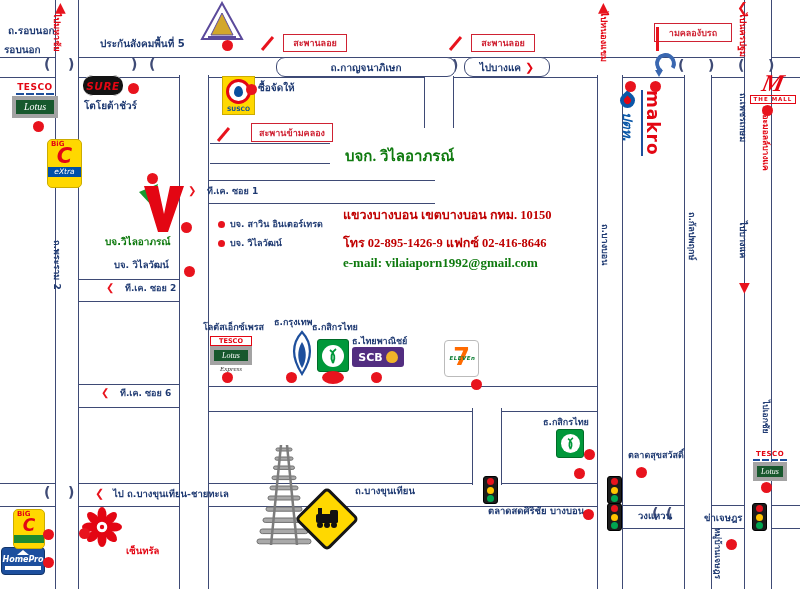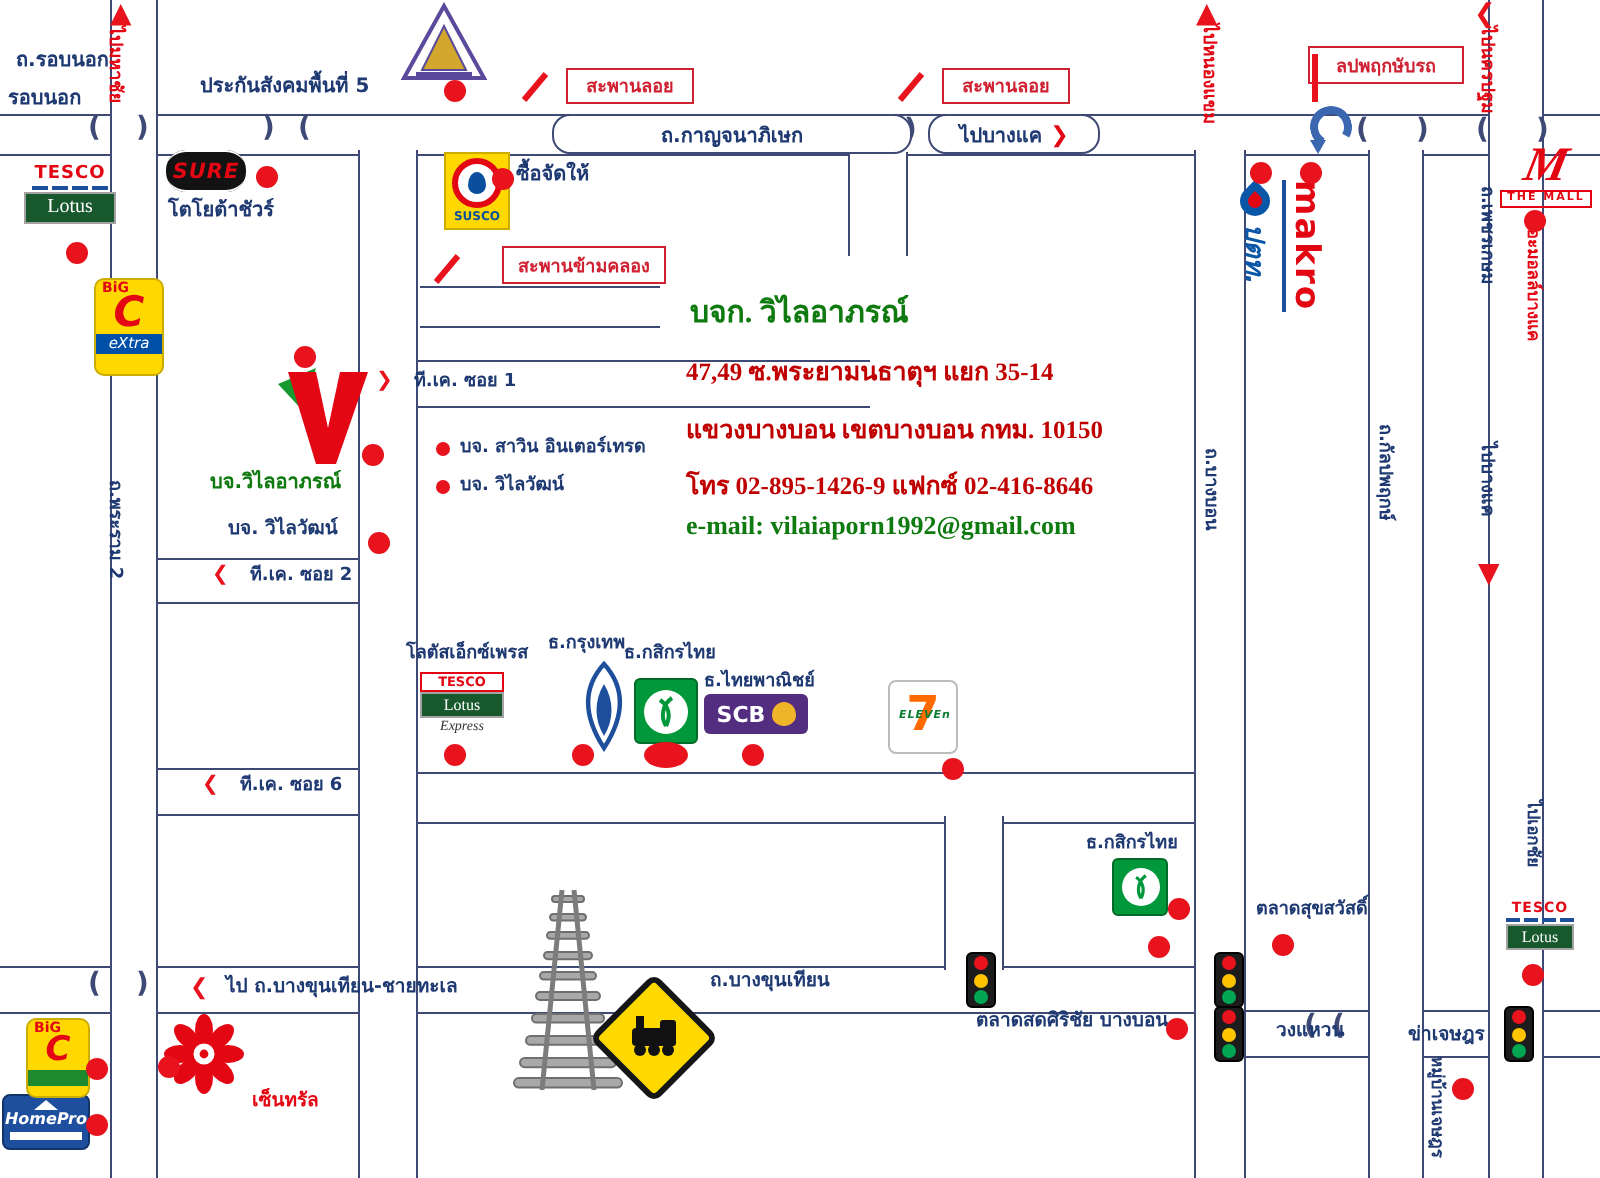--- a/index.html
+++ b/index.html
@@ -25,21 +25,21 @@
       display:flex;flex-direction:column;align-items:center;justify-content:space-evenly;z-index:6}
   .tl i{width:7px;height:7px;border-radius:50%;display:block}
   .tl .r{background:#e8131d}.tl .y{background:#ffc400}.tl .g{background:#00a651}
   .logo{position:absolute;z-index:3}
   .c{position:absolute;font-weight:bold;white-space:nowrap;z-index:4;
      font-family:"Liberation Serif","DejaVu Serif",serif}
   .c.red{color:#c00000}.c.green{color:#0f7a0f}
   .tsc{color:#e30613;font-weight:800;font-size:9px;letter-spacing:.5px;line-height:9px}
   .tsc-d{display:flex;gap:2px;justify-content:center;margin:1px 0}
   .tsc-d i{width:8px;height:2px;background:#1e4f9c;display:block}
-  .lts{background:#17582d;color:#fff;font-size:10px;line-height:14px;border:1px solid #a3a3a3;
+  .lts{background:#17582d;color:#fff;font-size:10px;font-style:italic;line-height:14px;border:4px solid #a3a3a3;
        font-family:"Liberation Serif",serif}
   .sure-box{left:83px;top:75px;width:40px;height:21px;background:#131313;border-radius:10px;display:flex;
        align-items:center;justify-content:center;box-shadow:inset 0 2px 0 -1px #fff,inset 0 -2px 0 -1px #fff}
   .sure-box span{color:#e30613;font-style:italic;font-weight:800;font-size:10.5px;letter-spacing:.5px}
   .bigc{background:#ffd800;border-radius:5px;border:1px solid #ccac00;overflow:hidden;text-align:center}
   .bigc-top{color:#e30613;font-weight:800;font-size:7px;line-height:8px;text-align:left;padding-left:3px}
   .bigc-c{color:#e30613;font-weight:800;font-size:21px;line-height:17px;font-style:italic}
   .bigc-extra{background:#0050a8;color:#fff;font-style:italic;font-weight:400;font-size:7.5px;line-height:10px;margin-top:2px}
   .bigc-strip{background:#1e8a2e;height:8px;margin-top:3px}
   .susco{width:31px;height:37px;background:#ffd800;border:1px solid #ccac00;text-align:center}
@@ -85,21 +85,20 @@
        transform:rotate(-15deg)}
   .ut-tip{width:0;height:0;border-left:4px solid transparent;border-right:4px solid transparent;
        border-top:7px solid #3a67b0;margin-top:-4px}
 </style>
 </head>
 <body>
 
 <div id="map">
 
   <div class="c green" style="left:345px;top:144px;font-size:15px">บจก. วิไลอาภรณ์</div>
-  <div class="c red" style="left:343px;top:176px;font-size:12.5px">47,49 ซ.พระยามนธาตุฯ แยก 35-14</div>
   <div class="c red" style="left:343px;top:205px;font-size:12.5px">แขวงบางบอน เขตบางบอน กทม. 10150</div>
   <div class="c red" style="left:343px;top:233px;font-size:12.5px">โทร 02-895-1426-9 แฟกซ์ 02-416-8646</div>
   <div class="c green" style="left:343px;top:255px;font-size:13px">e-mail: vilaiaporn1992@gmail.com</div>
 
   <div class="logo" style="left:12px;top:83px;width:46px;text-align:center">
     <div class="tsc">TESCO</div>
     <div class="tsc-d">
         <i></i>
         <i></i>
         <i></i>
@@ -316,21 +315,21 @@
       <span>ไปบางแค</span>
       <span class="bx-arrow">❯</span>
     </div>
     <div class="box red" style="left: 283px; top: 34px; width: 62px; height: 16px;">
       <span>สะพานลอย</span>
     </div>
     <div class="box red" style="left: 471px; top: 34px; width: 62px; height: 16px;">
       <span>สะพานลอย</span>
     </div>
     <div class="box red" style="left: 654px; top: 23px; width: 76px; height: 17px;">
-      <span>ลปพฤกษับรถ</span>
+      <span>ามคลองับรถ</span>
     </div>
     <div class="box red" style="left: 251px; top: 123px; width: 80px; height: 17px;">
       <span>สะพานข้ามคลอง</span>
     </div>
     <div class="dot" style="left: 222px; top: 40px; width: 11px; height: 11px;"></div>
     <div class="dot" style="left: 128px; top: 83px; width: 11px; height: 11px;"></div>
     <div class="dot" style="left: 33px; top: 121px; width: 11px; height: 11px;"></div>
     <div class="dot" style="left: 147px; top: 173px; width: 11px; height: 11px;"></div>
     <div class="dot" style="left: 246px; top: 84px; width: 11px; height: 11px;"></div>
     <div class="dot" style="left: 181px; top: 222px; width: 11px; height: 11px;"></div>

